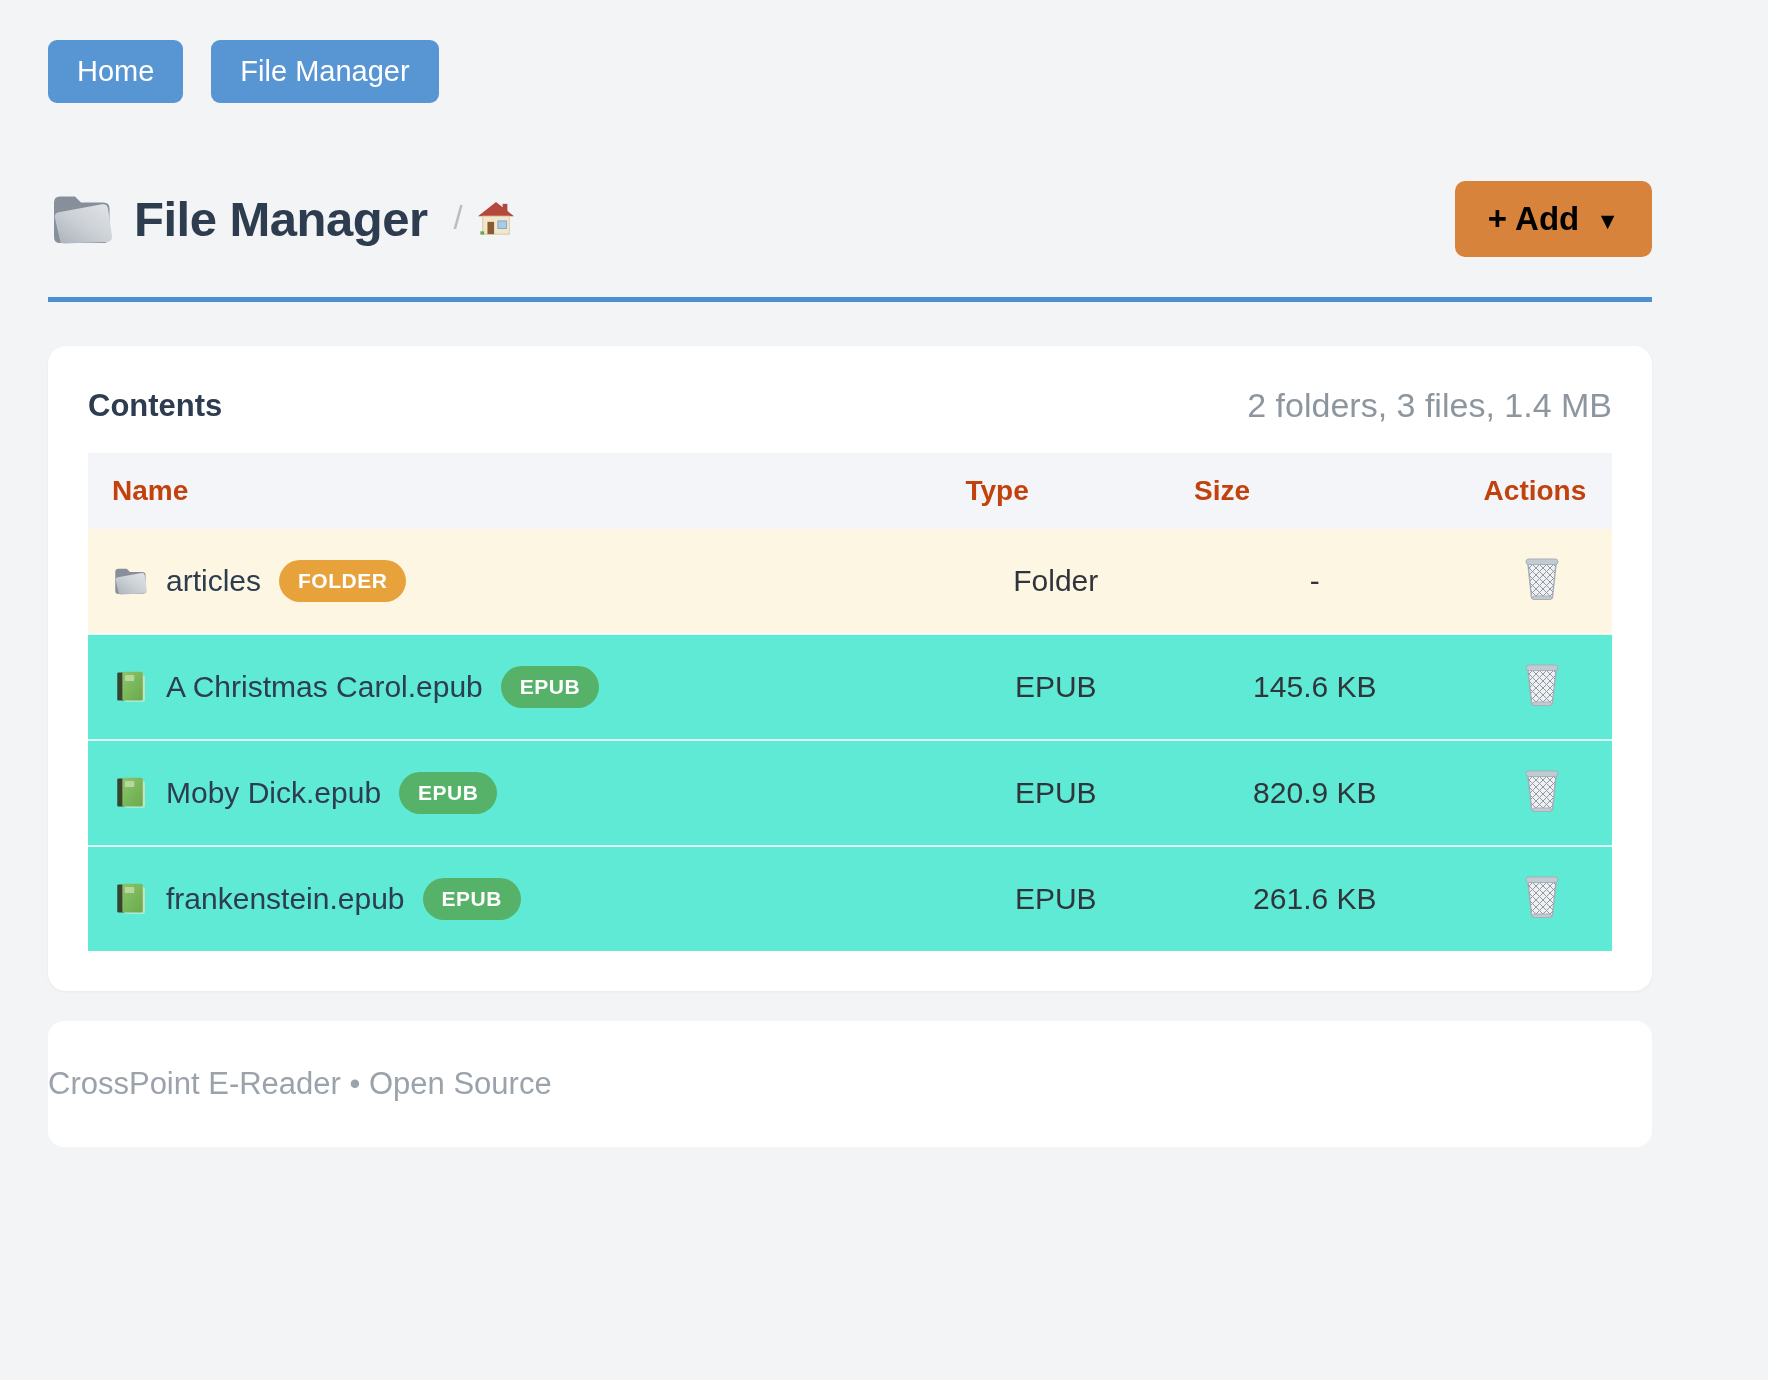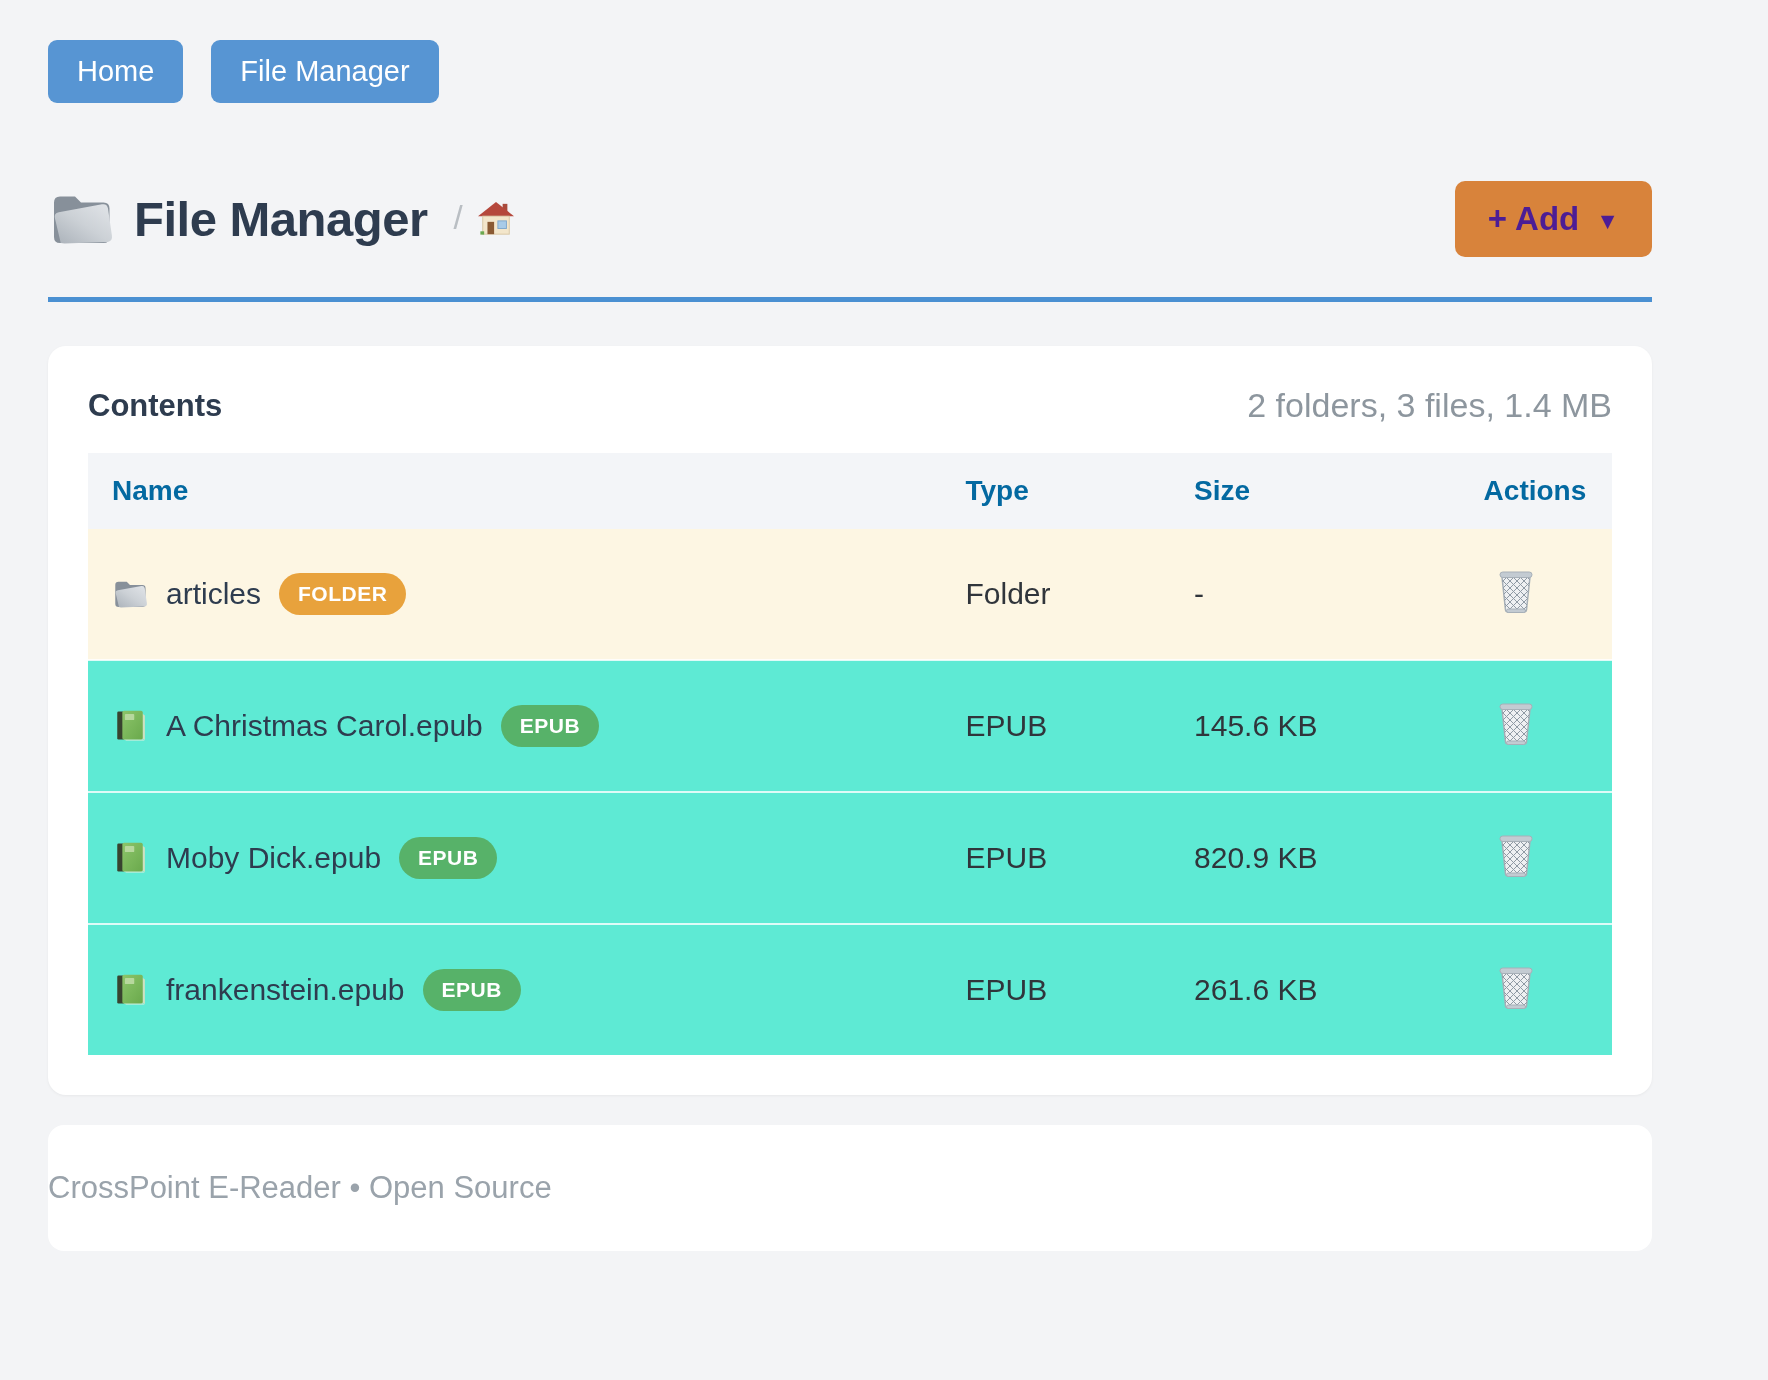--- a/index.html
+++ b/index.html
@@ -19,21 +19,21 @@
   }
 
   
   .page-head { display:flex; align-items:center; justify-content:space-between; margin-top:78px; }
   .title-wrap { display:flex; align-items:center; }
   .title-icon { width:66px; height:58px; margin-right:20px; }
   h1 { font-size:49px; font-weight:bold; color:#2e3c4f; letter-spacing:-0.5px; }
   .crumb { display:flex; align-items:flex-end; gap:14px; margin-left:26px; padding-bottom:2px; }
   .slash { color:#b9bec3; font-size:33px; }
   .add-btn {
-    background:#d8833b; color:#4c1d95; border:none; cursor:pointer;
+    background:#d8833b; color:#000000; border:none; cursor:pointer;
     font-family:inherit; font-size:33px; font-weight:bold;
     padding:19px 33px; border-radius:10px;
     display:flex; align-items:center; gap:17px;
   }
   .add-caret { font-size:23px; position:relative; top:2px; }
 
   .rule { height:5px; background:#4a90d2; border:none; margin-top:40px; }
 
   
   .card {
@@ -41,24 +41,24 @@
     padding:40px; box-shadow:0 1px 3px rgba(0,0,0,.05);
   }
   .card-head { display:flex; justify-content:space-between; align-items:center; }
   .card-title { font-size:31px; font-weight:bold; color:#2e3c4f; }
   .summary { font-size:34px; color:#8d969e; }
 
   table { width:100%; border-collapse:collapse; margin-top:28px; table-layout:fixed; }
   col.c-name { width:56%; } col.c-type { width:15%; }
   col.c-size { width:19%; } col.c-act { width:10%; }
   th {
-    background:#f3f5f8; color:#0369a1; font-size:28px; font-weight:bold;
+    background:#f3f5f8; color:#c2410c; font-size:28px; font-weight:bold;
     text-align:left; padding:22px 24px;
   }
-  td { font-size:30px; color:#30353b; padding:38px 24px; }
+  td { font-size:30px; color:#30353b; padding:25px 24px;text-align:center; }
   tbody tr + tr { border-top:2px solid rgba(255,255,255,.8); }
   tr.row-folder { background:#fdf6e3; }
   tr.row-epub   { background:#5eead4; }
 
   .name-flex { display:flex; align-items:center; gap:18px; }
   .row-icon { width:36px; height:34px; flex:0 0 auto; }
   .fname { color:#2e3c4f; }
   .badge {
     font-size:21px; font-weight:bold; color:#ffffff; letter-spacing:.5px;
     padding:9px 19px; border-radius:999px; white-space:nowrap;

